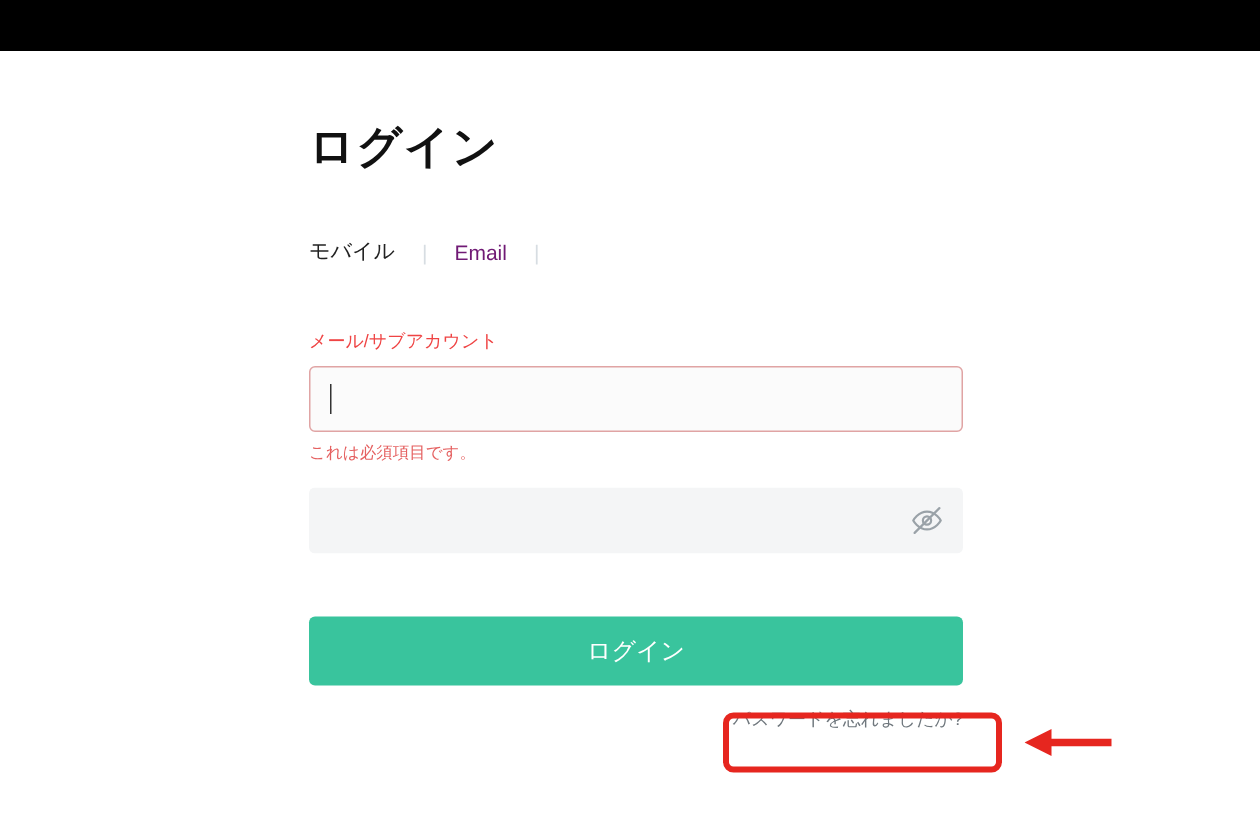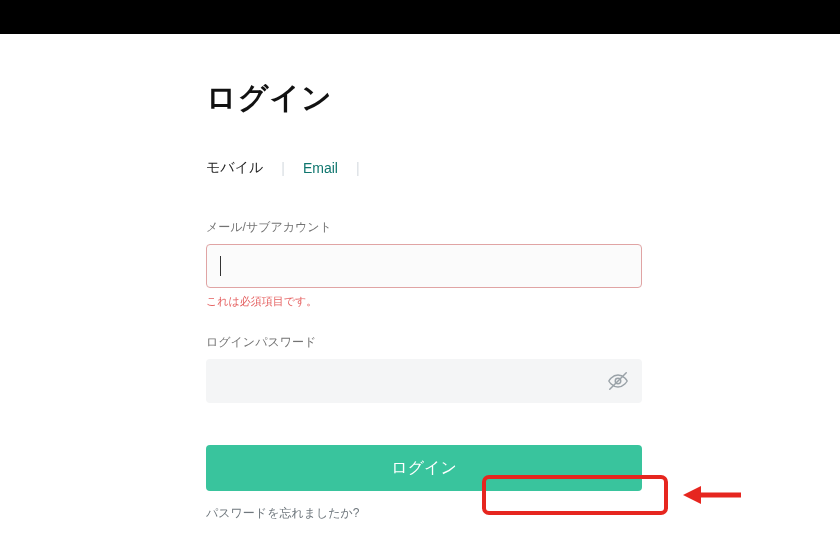--- a/index.html
+++ b/index.html
@@ -30,25 +30,25 @@
   }
   .tabs {
     display: flex;
     align-items: center;
     gap: 18px;
     font-size: 14px;
     color: #222;
     margin-bottom: 42px;
   }
   .tab { cursor: pointer; }
-  .tab.active { color: #0f766e; }
+  .tab.active { color: #701a75; }
   .sep { color: #d7dde2; }
   .field-label {
     font-size: 12px;
-    color: #737373;
+    color: #ef4444;
     margin-bottom: 8px;
     display: block;
     margin-top: 25px;
   }
   .input-wrap {
     position: relative;
     margin-bottom: 6px;
   }
   .input {
     width: 100%;
@@ -98,20 +98,21 @@
     height: 46px;
     background: #39c49d;
     border: none;
     border-radius: 4px;
     color: #fff;
     font-size: 16px;
     cursor: pointer;
   }
   .forgot-row {
     display: flex;
+    justify-content: flex-end;
     margin-top: 14px;
   }
   .forgot {
     font-size: 12px;
     color: #6f777d;
     text-decoration: none;
     cursor: pointer;
   }
   .highlight-box {
     position: absolute;
@@ -149,21 +150,20 @@
       <span class="sep">|</span>
     </div>
 
     <label class="field-label">メール/サブアカウント</label>
     <div class="input-wrap">
       <input class="input" type="text" value="" style="">
       <div class="caret"></div>
     </div>
     <div class="error-msg">これは必須項目です。</div>
 
-    <label class="field-label">ログインパスワード</label>
     <div class="input-wrap">
       <input class="input pw" type="password" value="" style="">
       <span class="eye-btn">
         <svg width="22" height="22" viewBox="0 0 24 24" fill="none" stroke="currentColor" stroke-width="1.6" stroke-linecap="round" stroke-linejoin="round">
           <path d="M2 12s3.5-6.5 10-6.5S22 12 22 12s-3.5 6.5-10 6.5S2 12 2 12z"></path>
           <circle cx="12" cy="12" r="3"></circle>
           <line x1="3" y1="21" x2="21" y2="3"></line>
         </svg>
       </span>
     </div>

